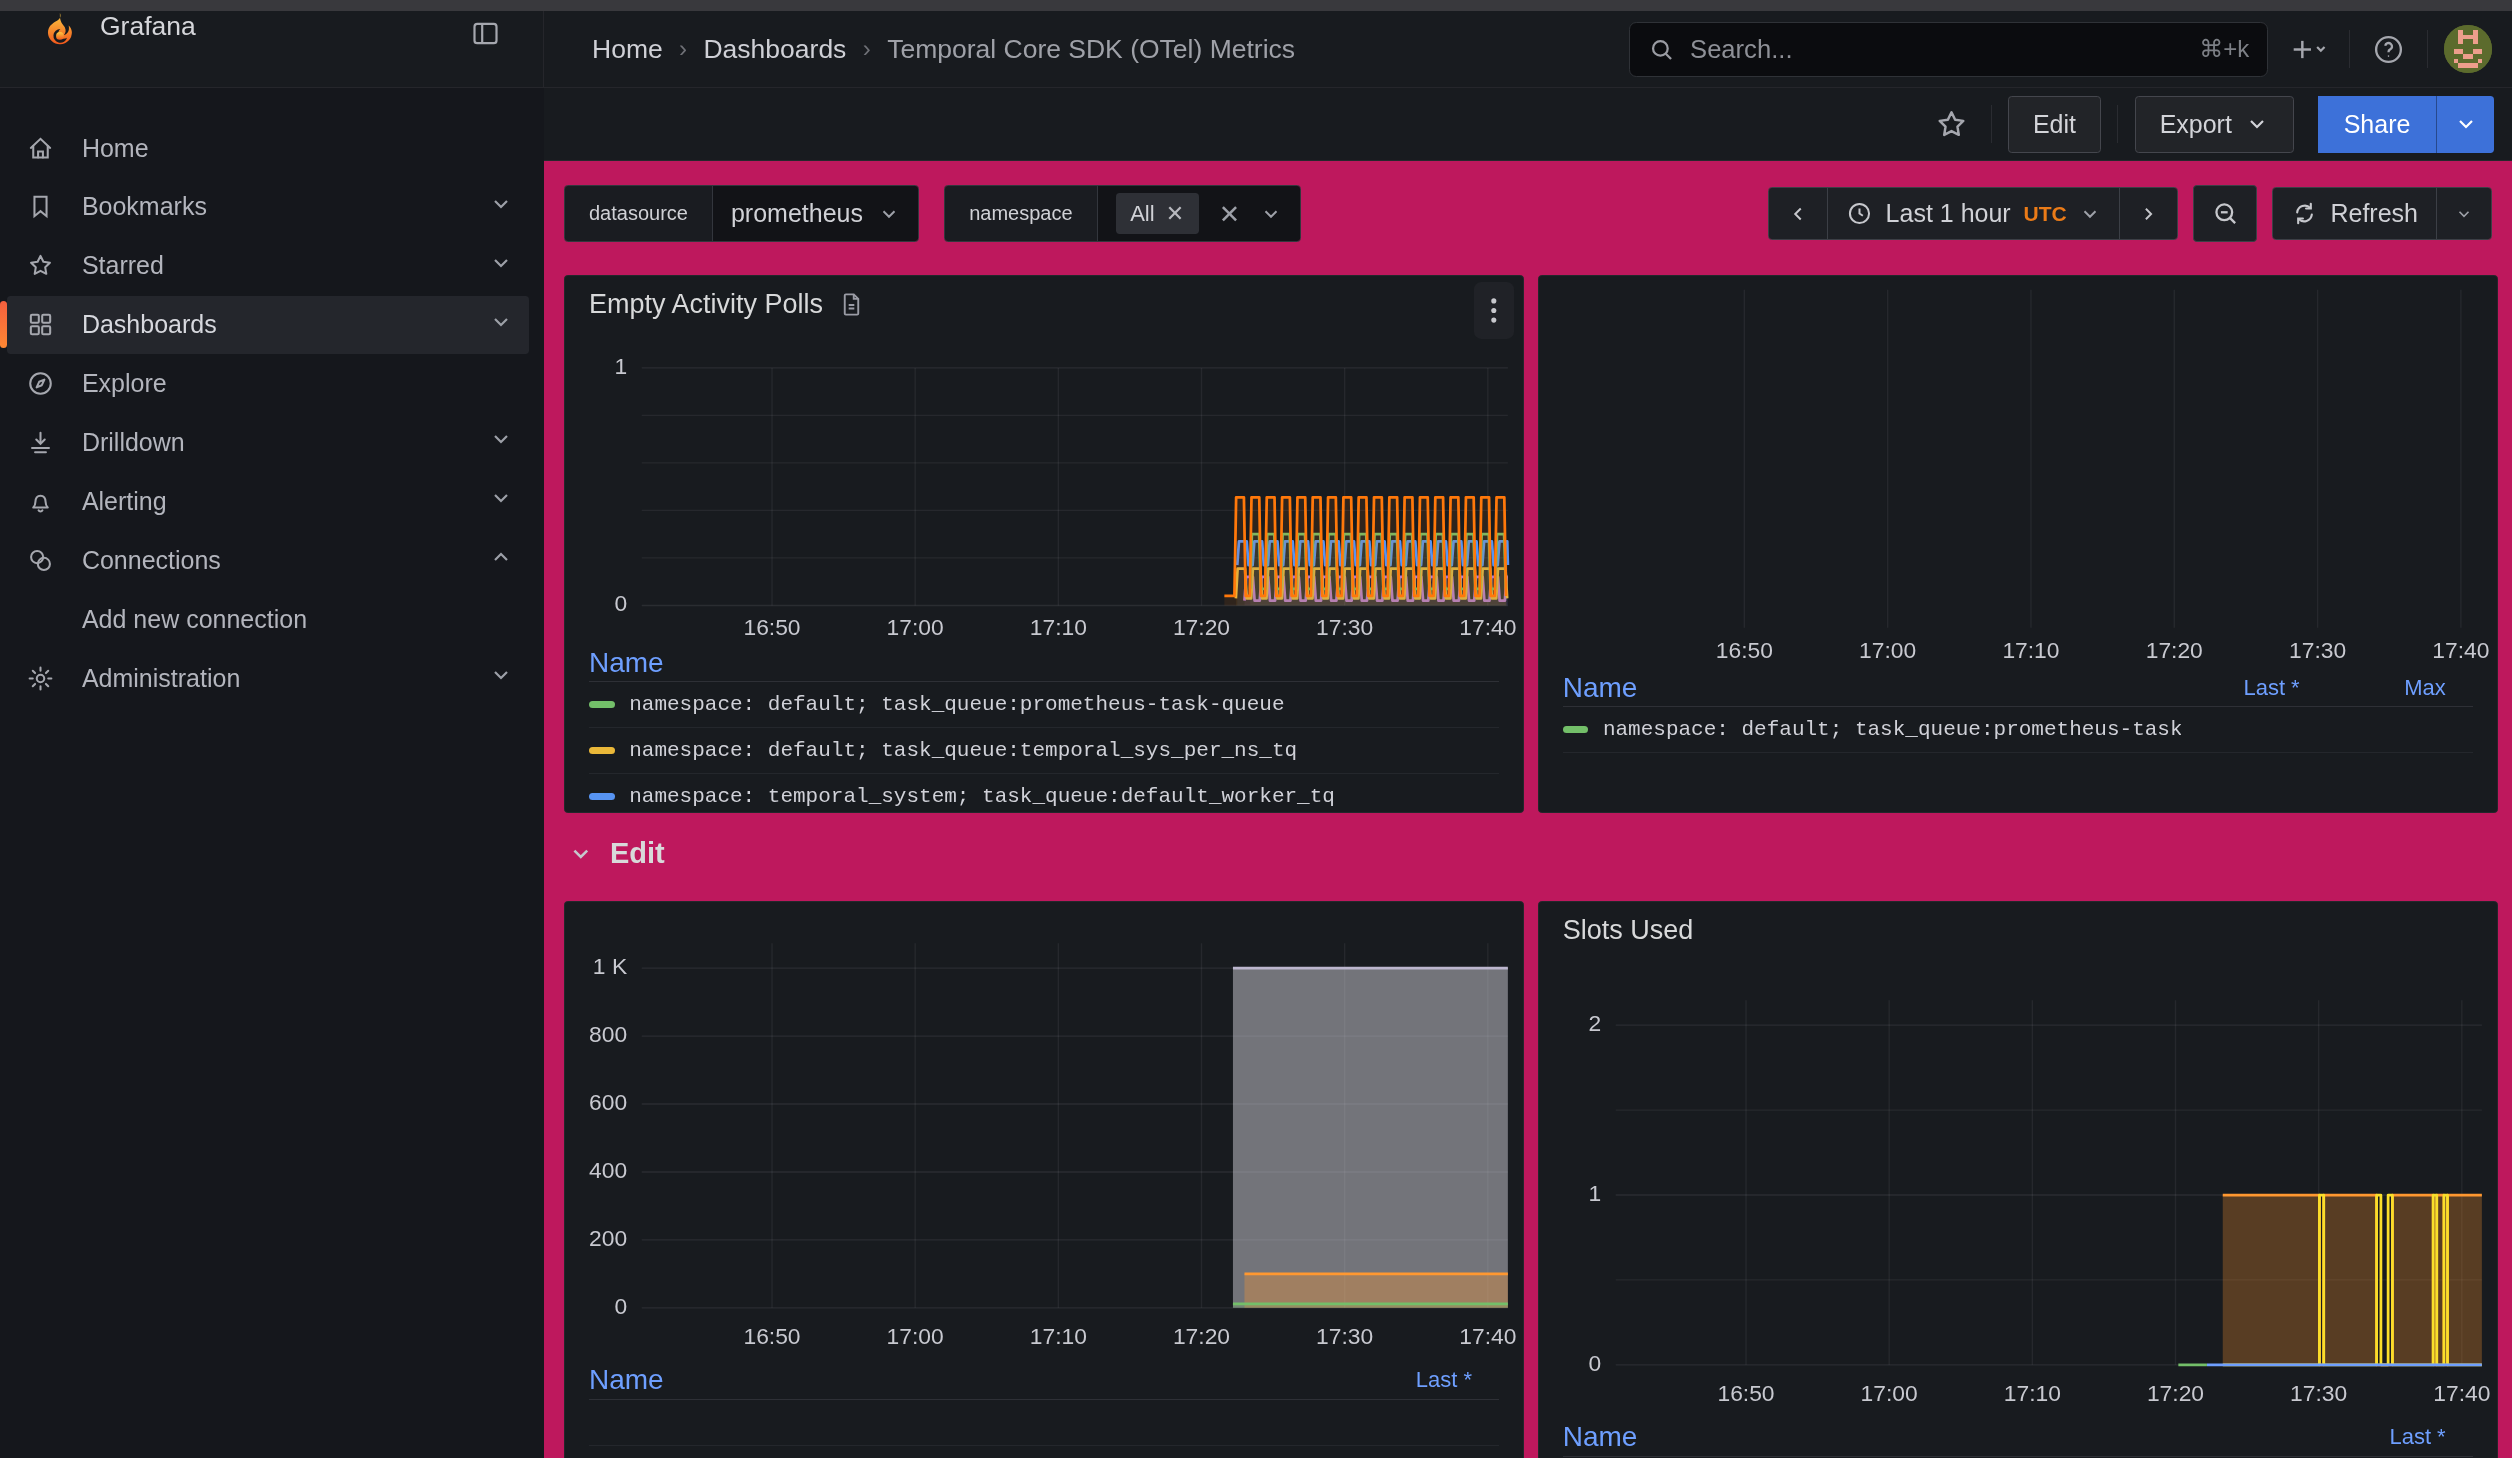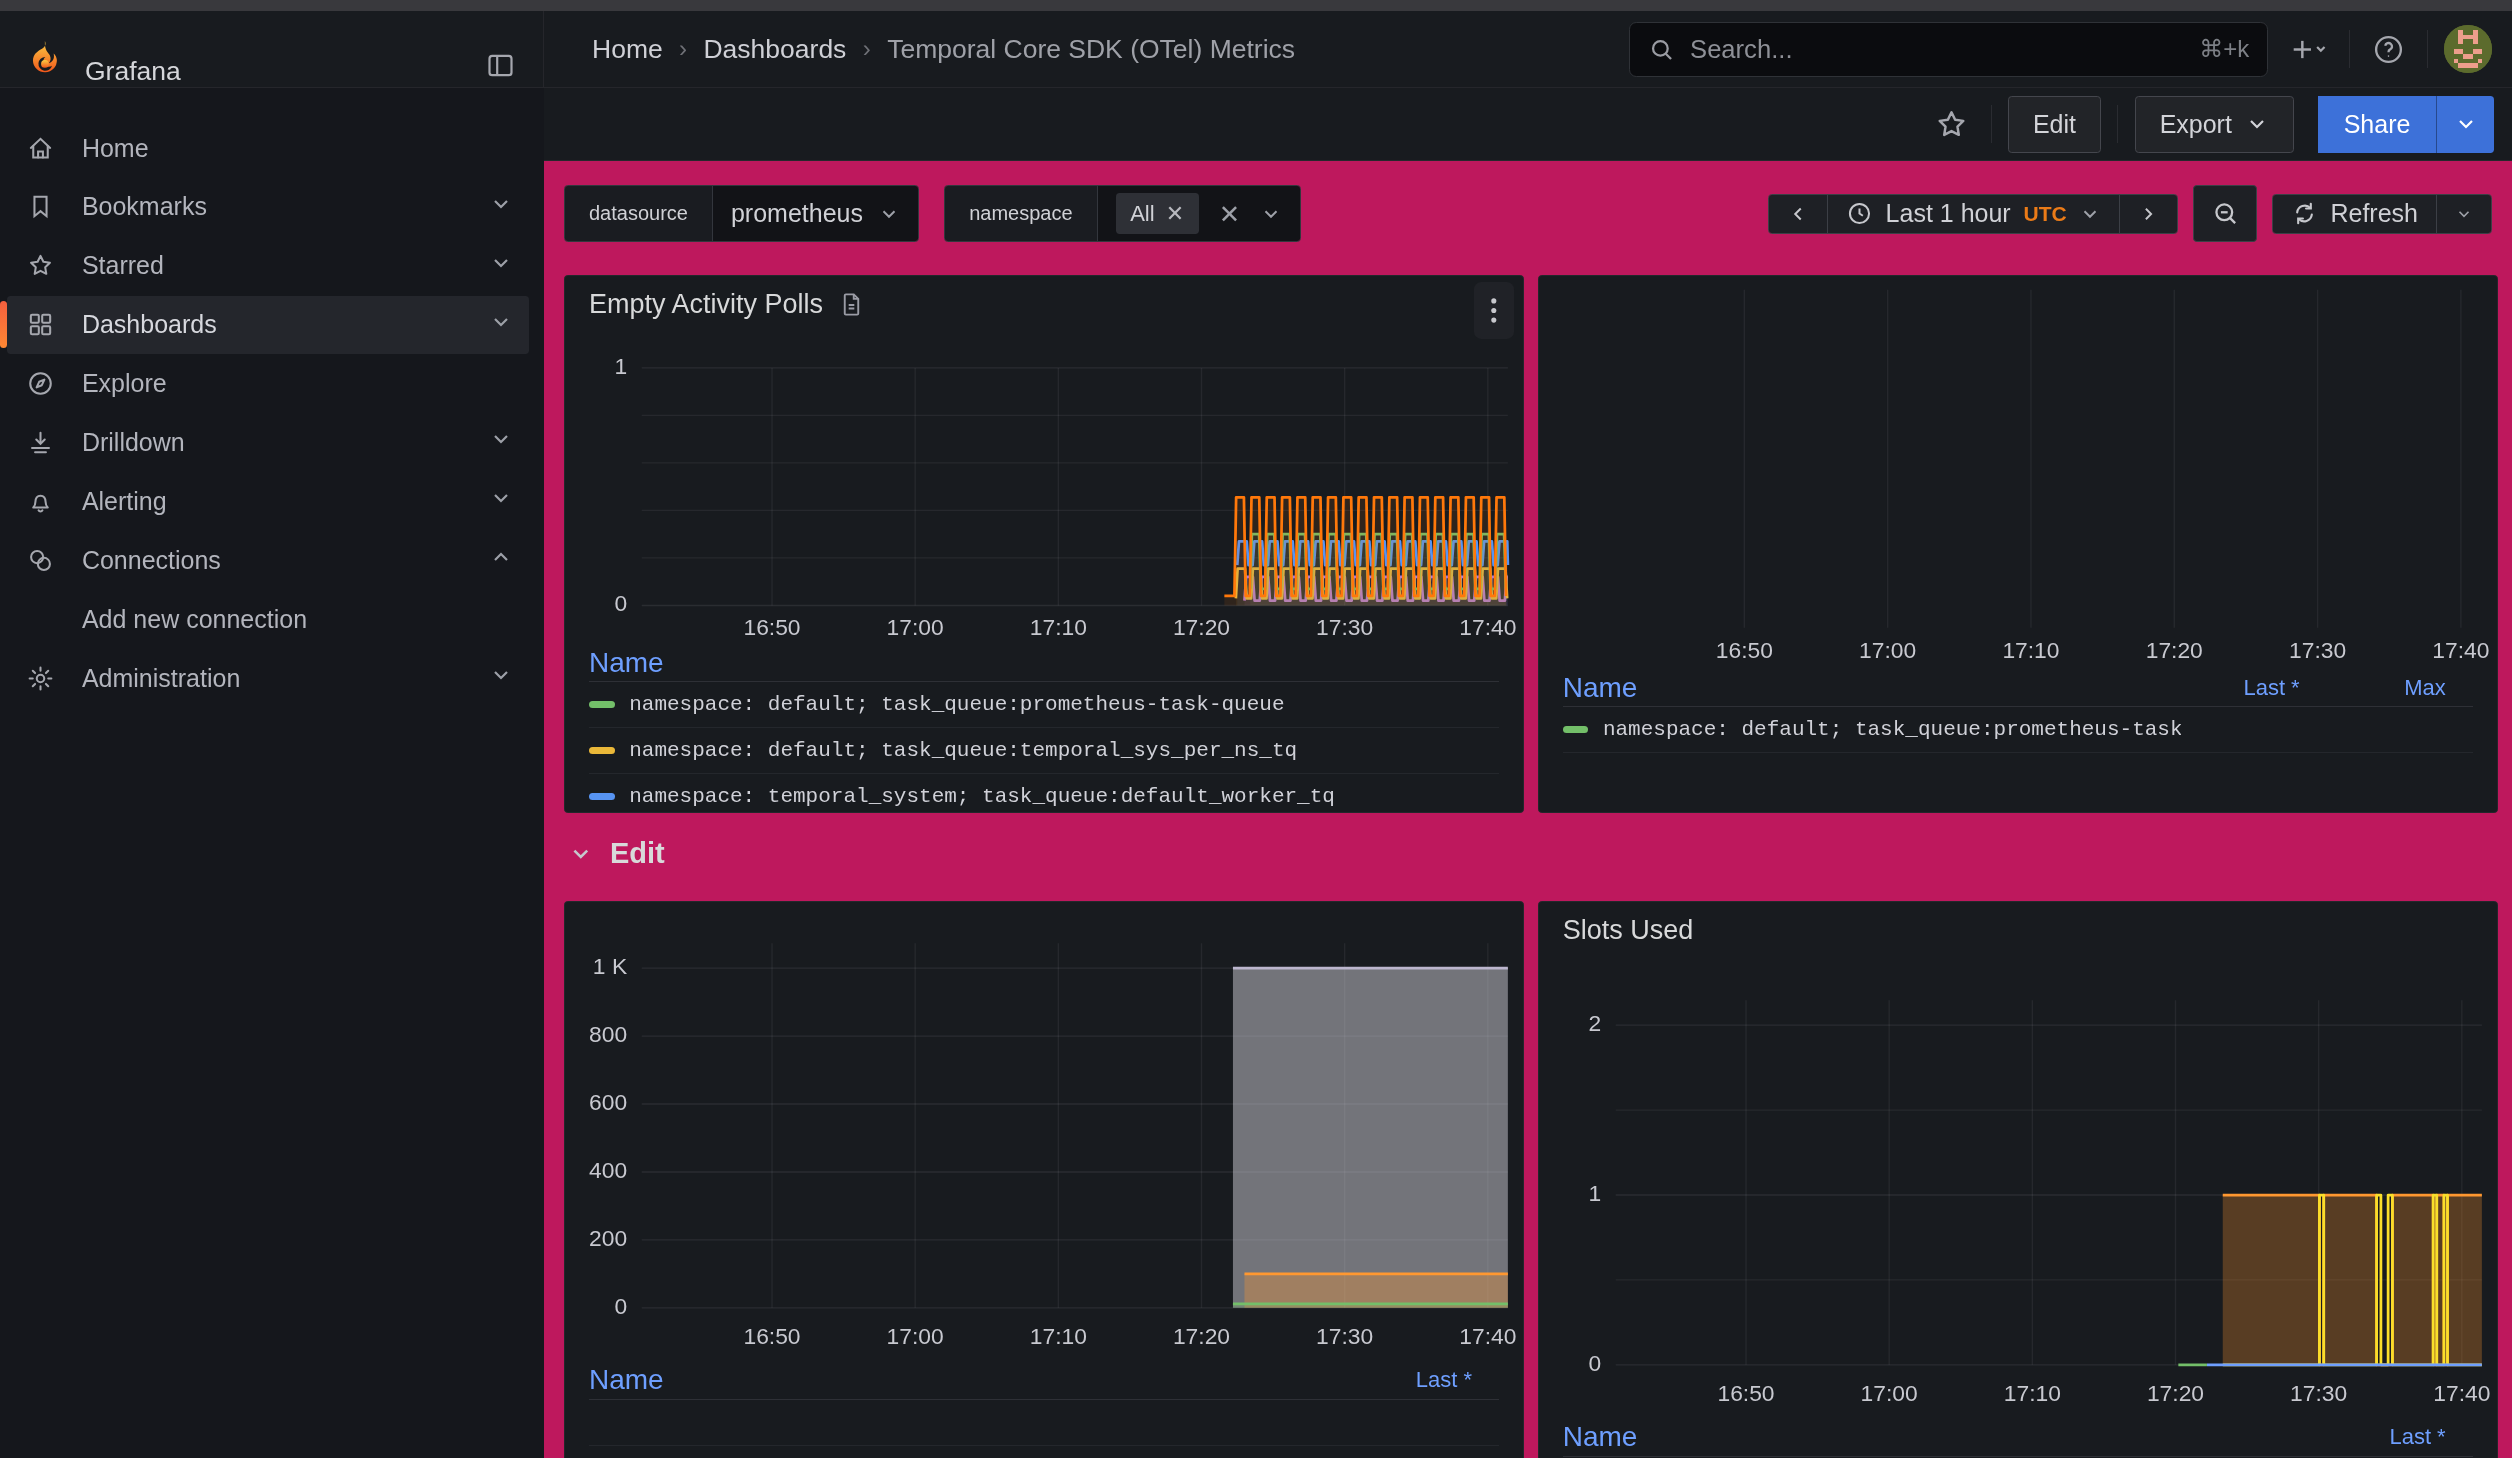--- a/index.html
+++ b/index.html
@@ -2,21 +2,21 @@
 <html style="font-size:14.6px"><head>
 <meta charset="utf-8">
 <style>
   html,body{margin:0;padding:0;background:#0b0c0e;}
   *{box-sizing:border-box;}
   .screen{width:2512px;height:1458px;background:#111217;overflow:hidden;display:flex;flex-direction:column;
           font-family:"Liberation Sans","DejaVu Sans",sans-serif;color:#d8d9da;position:relative;}
   .os-strip{height:11px;background:#39393d;flex:none;}
   
   .top-header{height:77px;background:#181b1f;border-bottom:0.9px solid #25262b;display:flex;align-items:center;flex:none;}
-  .brand-zone{width:544px;height:100%;border-right:0.9px solid #25262b;display:flex;align-items:flex-end;padding:0 21px;flex:none;}
+  .brand-zone{width:544px;height:100%;border-right:0.9px solid #25262b;display:flex;align-items:flex-start;padding:0 36px;flex:none;}
   .brand-name{font-size:26.5px;color:#d5d6da;margin-left:18px;}
   .brand-spacer{flex:1;}
   .icon-btn{display:flex;align-items:center;justify-content:center;color:#a5a7ae;cursor:pointer;background:none;border:none;padding:5.5px;}
   .icon-btn svg{display:block;}
   .crumb-zone{flex:1;display:flex;align-items:center;padding-left:48px;font-size:26.5px;}
   .crumb{color:#cfd0d6;cursor:pointer;}
   .crumb.current{color:#9fa1a8;cursor:default;}
   .crumb-sep{color:#6e7076;margin:0 16.4px;font-size:24px;}
   .header-right{display:flex;align-items:center;gap:16.4px;padding-right:20px;}
   .search-box{width:639px;height:55px;border:0.9px solid #2f3237;border-radius:7.3px;background:#0b0c0f;display:flex;align-items:center;padding:0 18px;gap:12.8px;}
@@ -48,21 +48,21 @@
   .split .btn-primary{border-radius:0;}
   .split .split-caret{width:58px;background:#3d71d9;border-left:0.9px solid rgba(0,0,0,0.35);display:flex;align-items:center;justify-content:center;color:#fff;cursor:pointer;border-top:none;border-bottom:none;border-right:none;}
   
   .filter-row{display:flex;align-items:center;margin:24px 20px 0 20px;flex:none;}
   .pill{display:flex;align-items:stretch;border:0.9px solid #33363d;border-radius:3.7px;overflow:hidden;height:57px;margin-right:25.6px;}
   .pill-label{background:#1a1c21;display:flex;align-items:center;padding:0 24px;font-size:20px;color:#d0d1d6;font-weight:500;border-right:0.9px solid #33363d;}
   .pill-value{background:#121317;display:flex;align-items:center;padding:0 18px;gap:14.6px;font-size:25px;color:#d0d1d6;font-weight:500;cursor:pointer;}
   .chip{background:#2e3036;border-radius:3.7px;display:flex;align-items:center;gap:11px;padding:7.3px 14.6px;font-size:22px;color:#d0d1d6;cursor:pointer;}
   .chip .x{font-size:22px;color:#b9bac0;}
   .f-spacer{flex:1;}
-  .tgroup{display:flex;border:0.9px solid #3c3f46;border-radius:3.7px;overflow:hidden;height:40px;}
+  .tgroup{display:flex;border:0.9px solid #3c3f46;border-radius:3.7px;overflow:hidden;height:53px;}
   .tseg{background:#1e2025;display:flex;align-items:center;justify-content:center;padding:0 18px;gap:12.8px;cursor:pointer;color:#c6c7cc;border:none;font-family:inherit;}
   .tseg + .tseg{border-left:0.9px solid #3c3f46;}
   .tseg .range-text{color:#d0d1d6;font-size:25px;}
   .tseg .tz{color:#eb7b18;font-size:21px;font-weight:700;}
   .solo-btn{width:64px;height:57px;background:#1e2025;border:0.9px solid #3c3f46;border-radius:3.7px;display:flex;align-items:center;justify-content:center;color:#c6c7cc;margin-left:14.6px;cursor:pointer;}
   .refresh-group{margin-left:14.6px;}
   .refresh-group .rlabel{font-size:25px;color:#d0d1d6;}
   
   .dash{flex:1;min-height:0;overflow:hidden;}
   .prow{display:flex;gap:13.7px;margin:33px 0 0 20px;}

